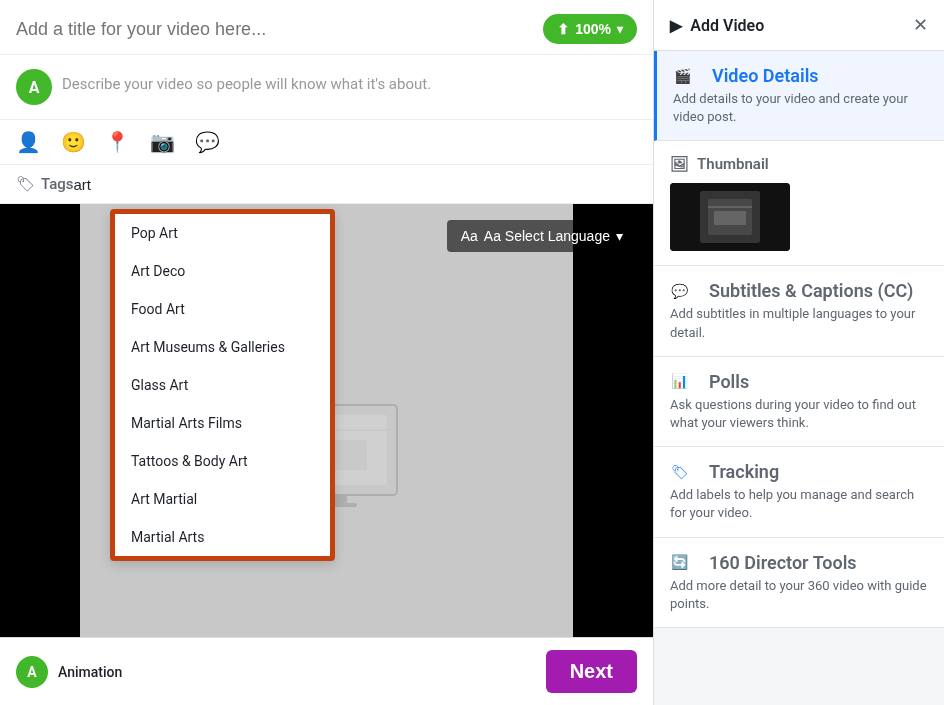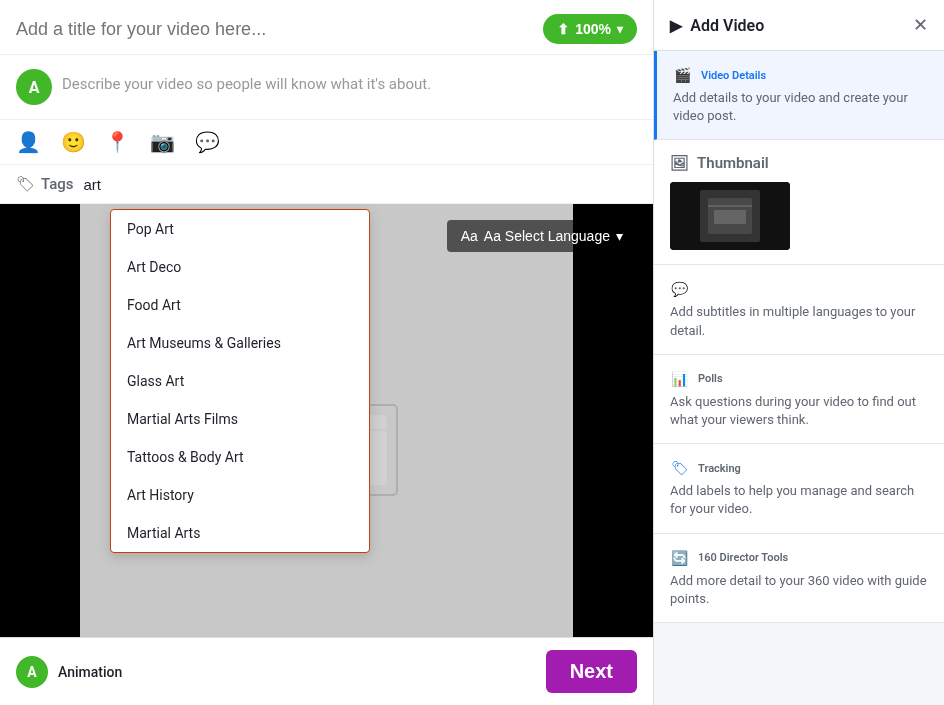--- a/index.html
+++ b/index.html
@@ -123,30 +123,29 @@
       font-weight: 500;
       white-space: nowrap;
     }
 
     .tags-input {
       border: none;
       outline: none;
       font-size: 15px;
       color: #1d2129;
       flex: 1;
-      margin-left: 10px;
     }
 
     .dropdown {
       position: absolute;
       top: 44px;
       left: 110px;
-      width: 260px;
+      width: 225px;
       background: white;
-      border: 1px solid #c2410c;
+      border: 5px solid #c2410c;
       border-radius: 4px;
       box-shadow: 0 4px 12px rgba(0,0,0,0.15);
       z-index: 100;
     }
 
     .dropdown-item {
       padding: 11px 16px;
       font-size: 14px;
       color: #1d2129;
       cursor: pointer;
@@ -241,23 +240,24 @@
       width: 20px;
       height: 20px;
       display: flex;
       align-items: center;
       justify-content: center;
       color: #1877f2;
       font-size: 14px;
     }
 
     .section-title {
-      font-size: 11px;
+      font-size: 18px;
       font-weight: 600;
       color: #1877f2;
+      margin-left: 11px;
     }
 
     .section-title.gray {
       color: #606770;
     }
 
     .section-desc {
       font-size: 13px;
       color: #606770;
       line-height: 1.4;
@@ -411,21 +411,21 @@
       <input class="tags-input" type="text" value="art" style="">
 
       <div class="dropdown" id="dropdown">
       <div class="dropdown-item">Pop Art</div>
           <div class="dropdown-item">Art Deco</div>
           <div class="dropdown-item">Food Art</div>
           <div class="dropdown-item">Art Museums &amp; Galleries</div>
           <div class="dropdown-item">Glass Art</div>
           <div class="dropdown-item">Martial Arts Films</div>
           <div class="dropdown-item">Tattoos &amp; Body Art</div>
-          <div class="dropdown-item">Art History</div>
+          <div class="dropdown-item">Art Martial</div>
           <div class="dropdown-item">Martial Arts</div>
         </div>
     </div>
 
     <div class="video-preview">
       <div class="vid-black-left"></div>
       <div class="vid-center-content">
         <svg width="160" height="120" viewBox="0 0 160 120" class="monitor-svg">
           <rect x="10" y="10" width="140" height="90" rx="4" fill="none" stroke="#888" stroke-width="2"></rect>
           <rect x="20" y="20" width="120" height="70" rx="2" fill="#ddd"></rect>
@@ -483,20 +483,21 @@
             <rect x="30" y="8" width="60" height="52" rx="2" fill="#888" opacity="0.3"></rect>
             <rect x="38" y="16" width="44" height="36" rx="2" fill="#999" opacity="0.2"></rect>
             <line x1="38" y1="24" x2="82" y2="24" stroke="#ccc" stroke-width="1" opacity="0.4"></line>
             <rect x="44" y="28" width="32" height="14" rx="1" fill="#bbb" opacity="0.25"></rect>
           </svg>
         </div>
       </div>
         <div class="section-item">
         <div class="section-header">
           <span class="section-icon">💬</span>
+          <span class="section-title gray">Subtitles &amp; Captions (CC)</span>
         </div>
         <div class="section-desc">Add subtitles in multiple languages to your detail.</div>
       </div>
         <div class="section-item">
         <div class="section-header">
           <span class="section-icon">📊</span>
           <span class="section-title gray">Polls</span>
         </div>
         <div class="section-desc">Ask questions during your video to find out what your viewers think.</div>
       </div>

